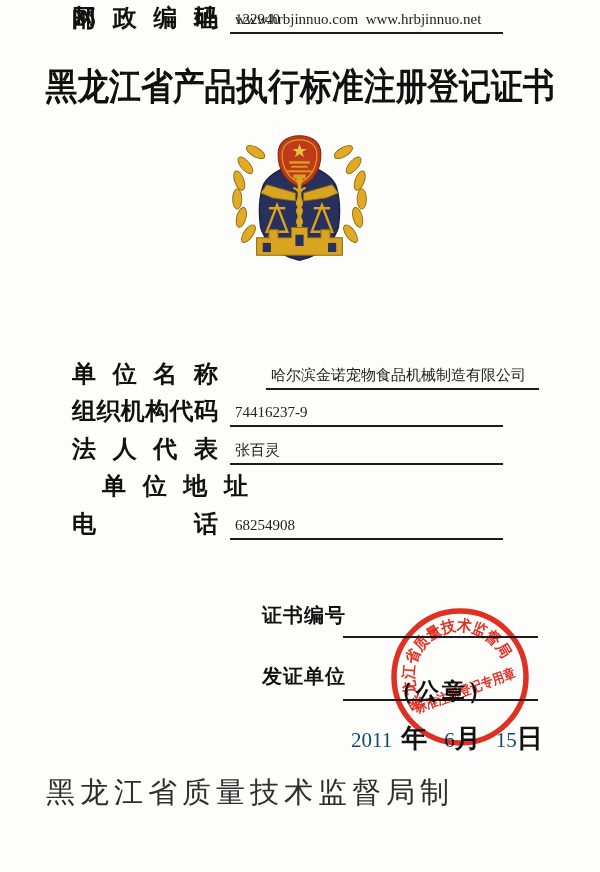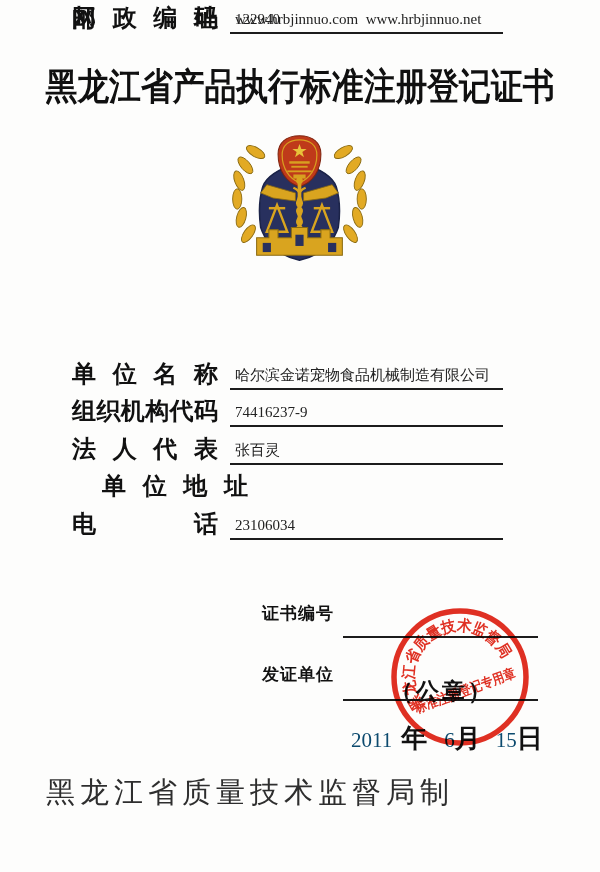--- a/index.html
+++ b/index.html
@@ -11,36 +11,36 @@
   .title{
     position:absolute;top:62px;left:0;width:600px;text-align:center;
     font-size:37px;font-weight:bold;letter-spacing:0px;white-space:nowrap;
     transform:scaleX(0.86);transform-origin:50% 50%;color:#101010;
   }
   .emblem{position:absolute;left:226px;top:133px;}
   
   .frow{position:absolute;left:72px;display:flex;align-items:flex-end;height:34px;}
   .frow:nth-of-type(1){top:281px;}
   .frow:nth-of-type(2){top:318px;}
-  .frow:nth-of-type(3){top:356px;}
+  .frow:nth-of-type(3){top:356px;gap:36px;}
   .frow:nth-of-type(4){top:393px;}
   .frow:nth-of-type(5){top:431px;}
   .frow:nth-of-type(6){top:468px;margin-left:30px;}
   .frow:nth-of-type(7){top:506px;}
   .flabel{
     display:inline-block;width:146px;font-size:24px;font-weight:bold;
     text-align:justify;text-align-last:justify;text-justify:inter-character;
     margin-bottom:3px;line-height:26px;color:#111;
   }
   .fvalue{
     display:inline-block;width:268px;margin-left:12px;border-bottom:2px solid #1c1c1c;
     font-size:15px;line-height:24px;padding:0 0 1px 5px;white-space:pre;color:#222;
   }
   
-  .iss-label{position:absolute;font-size:17px;font-weight:bold;letter-spacing:1px;color:#111;white-space:nowrap;}
+  .iss-label{position:absolute;font-size:20px;font-weight:bold;letter-spacing:1px;color:#111;white-space:nowrap;}
   .iss-cert{left:262px;top:602px;}
   .iss-unit{left:262px;top:663px;}
   .iss-stampnote{position:absolute;left:390px;top:676px;font-size:23px;font-weight:bold;letter-spacing:3px;color:#111;}
   .iline{position:absolute;left:343px;width:195px;border-top:2px solid #1c1c1c;height:0;}
   .iline1{top:636px;}
   .iline2{top:699px;}
   .date{position:absolute;left:351px;top:721px;display:flex;align-items:baseline;white-space:nowrap;}
   .dnum{font-size:21px;color:#0c4a6e;}
   .dunit{font-size:26px;font-weight:bold;color:#111;}
   .gap-a{margin-left:9px;} .gap-b{margin-left:17px;} .gap-c{margin-left:15px;}
@@ -124,21 +124,21 @@
   </div>
   <div class="frow">
     <span class="flabel">法人代表</span>
     <span class="fvalue">张百灵</span>
   </div>
   <div class="frow">
     <span class="flabel">单位地址</span>
   </div>
   <div class="frow">
     <span class="flabel">电话</span>
-    <span class="fvalue">23106034</span>
+    <span class="fvalue">68254908</span>
   </div>
   <div class="frow">
     <span class="flabel">网址</span>
     <span class="fvalue">www.hrbjinnuo.com  www.hrbjinnuo.net</span>
   </div>
   <div class="frow">
     <span class="flabel">邮政编码</span>
     <span class="fvalue">122940</span>
   </div>
 

